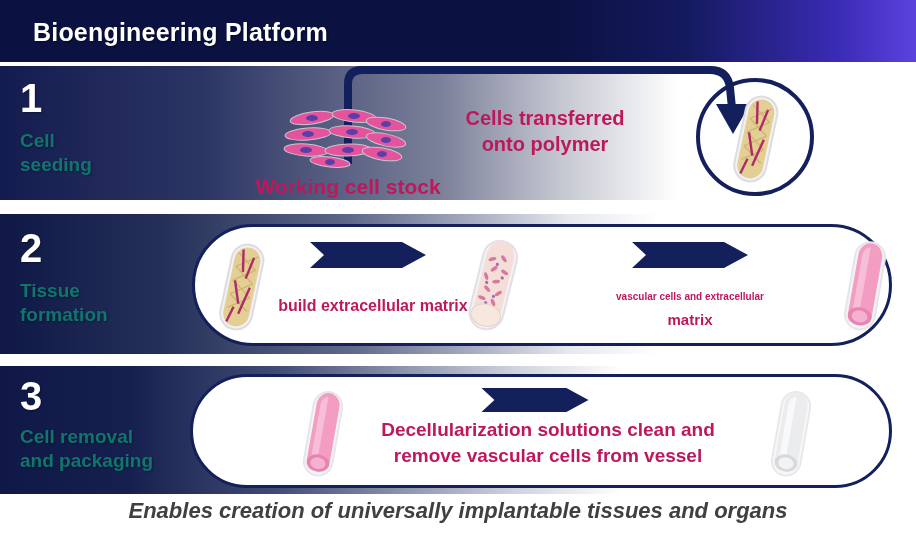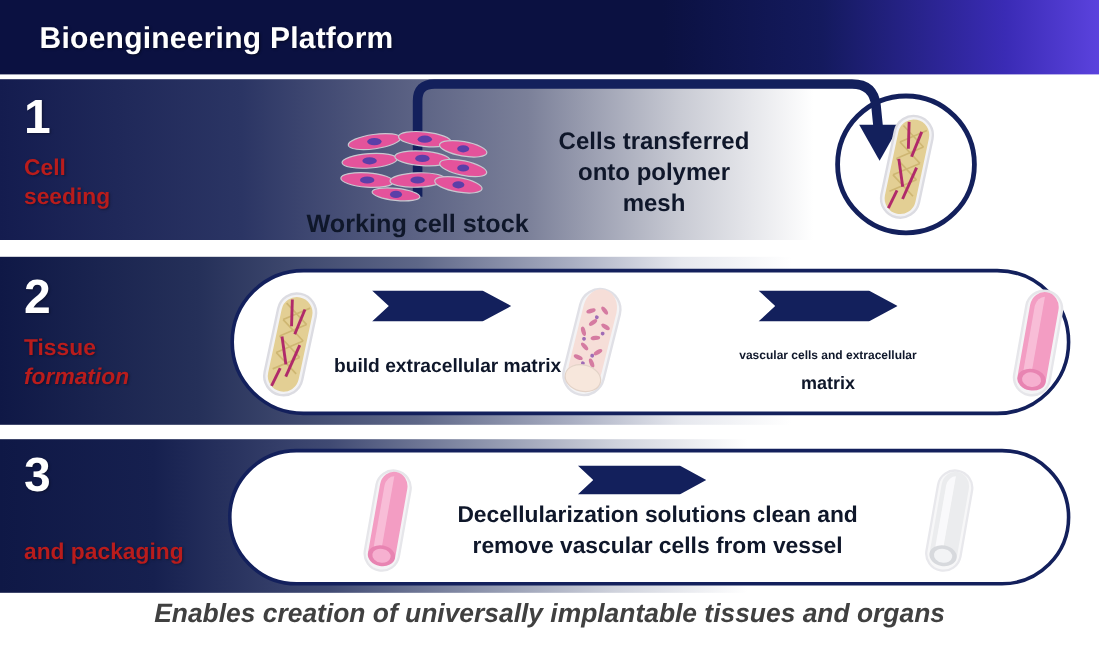--- a/index.html
+++ b/index.html
@@ -37,38 +37,38 @@
   .band1{background:linear-gradient(to right,#141c4f 0%,#2b3564 22%,#7b8099 48%,#c9cbd4 62%,#ffffff 74%,#ffffff 100%);}
   .band2{background:linear-gradient(to right,#0f1846 0%,#253059 18%,#5e6788 38%,#a9aec2 52%,#e6e8ee 62%,#ffffff 72%,#ffffff 100%);}
   .band3{background:linear-gradient(to right,#0f1846 0%,#16204f 14%,#404a73 30%,#8d94ac 44%,#cfd2dc 56%,#ffffff 68%,#ffffff 100%);}
 
   .step-num{
     position:absolute;color:#ffffff;font-weight:bold;line-height:1;
     font-size:40px;left:20px;
     text-shadow:1px 1px 2px rgba(0,0,0,.35);
   }
   .step-label{
-    position:absolute;color:#b91c1c;font-weight:bold;
+    position:absolute;color:#0f766e;font-weight:bold;
     font-size:19px;line-height:1.15;left:20px;
     text-shadow:1px 1px 2px rgba(0,0,0,.35);
   }
 
   
   .panel{
     position:absolute;background:#ffffff;
     border:3px solid #13205c;
     border-radius:70px;
     box-sizing:border-box;
   }
   .panel2{left:192px;top:10px;width:700px;height:122px;}
   .panel3{left:190px;top:8px;width:702px;height:114px;}
 
   
   .btext{
-    position:absolute;color:#0f172a;font-weight:bold;
+    position:absolute;color:#be185d;font-weight:bold;
     text-align:center;line-height:1.28;
   }
 
   
   .chev{position:absolute;}
 
   
   .img-wrap{position:absolute;}
 
   .circle-outline{
@@ -129,21 +129,20 @@
           <ellipse cx="100" cy="52" rx="5" ry="3"></ellipse>
           <ellipse cx="48" cy="60" rx="5" ry="3"></ellipse>
         </g>
       </g>
     </svg>
 
     <div class="btext" style="left:228px;top:108px;width:240px;font-size:21px;">Working cell stock</div>
 
     <div class="btext" style="left:430px;top:40px;width:230px;font-size:20px;">Cells transferred</div>
     <div class="btext" style="left:430px;top:66px;width:230px;font-size:20px;">onto polymer</div>
-    <div class="btext" style="left:430px;top:92px;width:230px;font-size:20px;">mesh</div>
 
     <div class="circle-outline" style="left:696px;top:12px;width:118px;height:118px;"></div>
     <svg class="img-wrap" style="left:728px;top:24px;" width="56" height="96" viewBox="0 0 56 96">
       <g transform="rotate(12 28 48)">
         <rect x="12" y="6" width="32" height="86" rx="16" fill="#f2f2f4" stroke="#dcdce2" stroke-width="2"></rect>
         <rect x="15" y="9" width="26" height="80" rx="13" fill="#e3cf94"></rect>
         <g stroke="#c9b06a" stroke-width="1.4" opacity=".8">
           <path d="M18 16 L38 30"></path>
             <path d="M18 30 L38 44"></path>
             <path d="M18 44 L38 58"></path>
@@ -162,21 +161,21 @@
         </g>
       </g>
     </svg>
   </div>
 
   <div class="row row2">
     <div class="band band2"></div>
 
     <div class="step-num" style="top:14px;">2</div>
     <div class="step-label" style="top:66px;">Tissue</div>
-    <div class="step-label" style="top:90px;font-style:italic;">formation</div>
+    <div class="step-label" style="top:90px;">formation</div>
 
     <div class="panel panel2"></div>
 
     <svg class="img-wrap" style="left:212px;top:24px;" width="60" height="96" viewBox="0 0 56 96">
       <g transform="rotate(12 28 48)">
         <rect x="12" y="6" width="32" height="86" rx="16" fill="#f2f2f4" stroke="#dcdce2" stroke-width="2"></rect>
         <rect x="15" y="9" width="26" height="80" rx="13" fill="#e3cf94"></rect>
         <g stroke="#c9b06a" stroke-width="1.4" opacity=".8">
           <path d="M18 16 L38 30"></path>
             <path d="M18 30 L38 44"></path>
@@ -245,20 +244,21 @@
         <ellipse cx="25" cy="79" rx="12" ry="9" fill="#e884b2"></ellipse>
         <ellipse cx="25" cy="79" rx="8" ry="6" fill="#f6b0d0"></ellipse>
       </g>
     </svg>
   </div>
 
   <div class="row row3">
     <div class="band band3"></div>
 
     <div class="step-num" style="top:10px;">3</div>
+    <div class="step-label" style="top:60px;">Cell removal</div>
     <div class="step-label" style="top:84px;">and packaging</div>
 
     <div class="panel panel3"></div>
 
     <svg class="img-wrap" style="left:296px;top:22px;" width="56" height="92" viewBox="0 0 52 96">
       <g transform="rotate(10 26 48)">
         <rect x="10" y="4" width="30" height="88" rx="15" fill="#f4f4f6" stroke="#e6e6ea" stroke-width="2"></rect>
         <path d="M13 18 a12 13 0 0 1 24 0 L37 76 a12 11 0 0 1 -24 0 Z" fill="#f39dc3"></path>
         <path d="M17 18 a8 10 0 0 1 7 -9 L24 82 a8 8 0 0 1 -7 -7 Z" fill="#f8c1d9" opacity=".9"></path>
         <ellipse cx="25" cy="79" rx="12" ry="9" fill="#e884b2"></ellipse>

